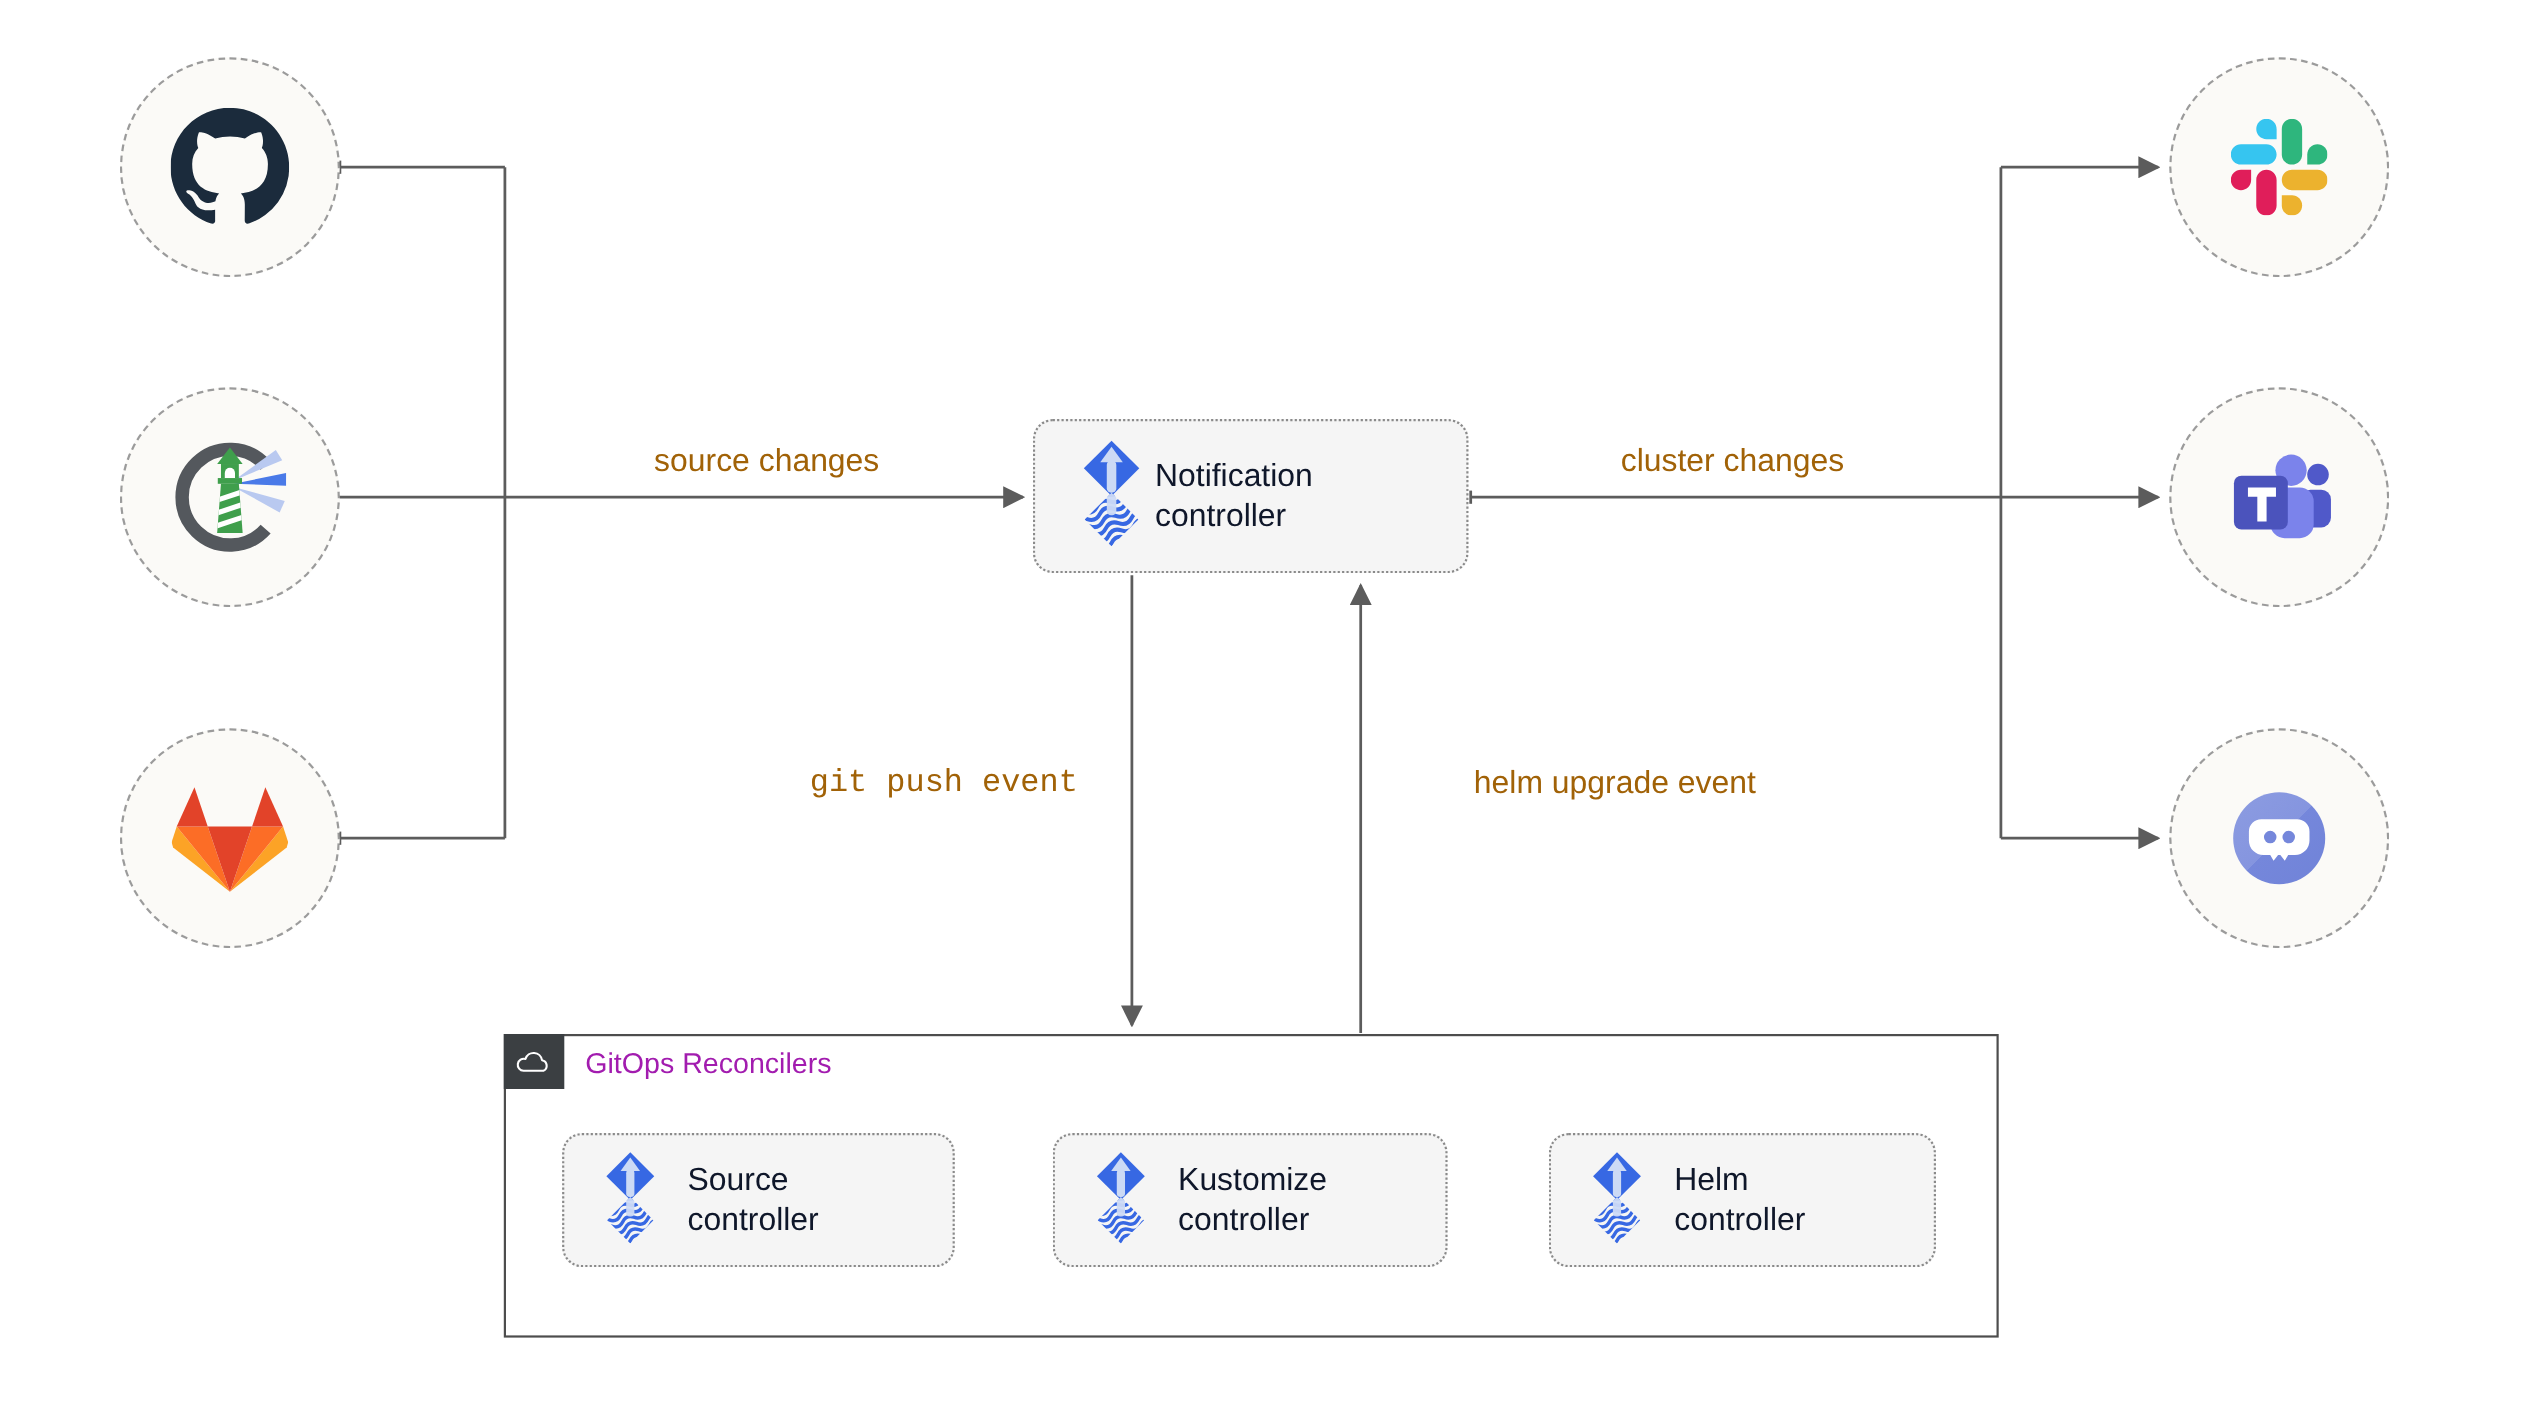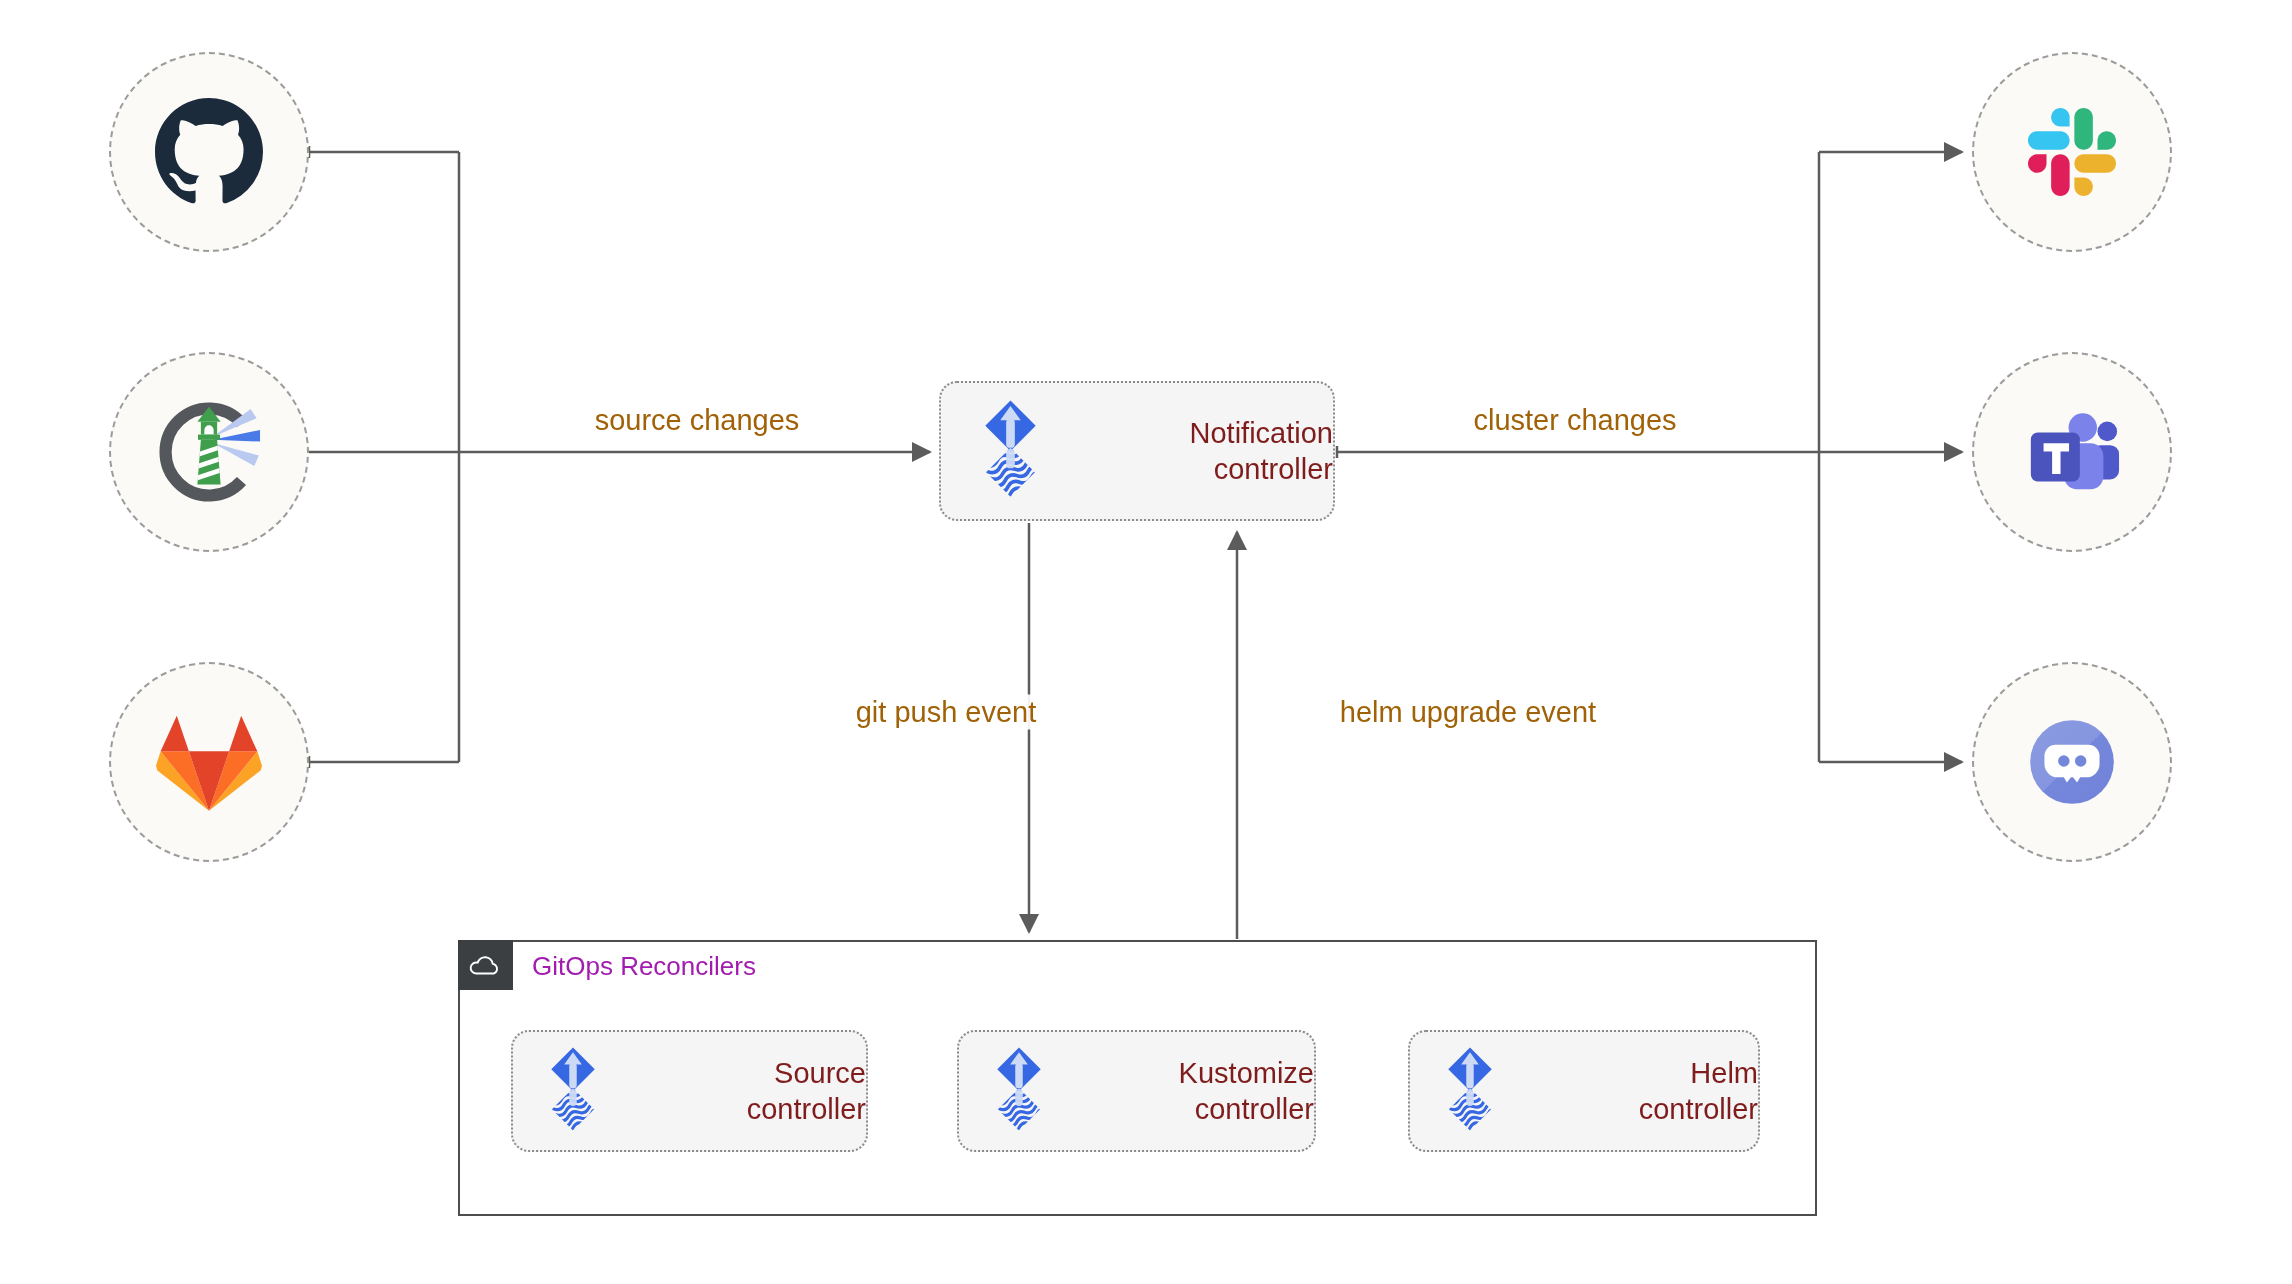--- a/index.html
+++ b/index.html
@@ -33,24 +33,24 @@
     position: absolute;
     background: #f5f5f5;
     border: 2.5px dotted #8a8a8a;
     border-radius: 18px;
     box-sizing: border-box;
     display: flex;
     align-items: center;
   }
   .node .node-label {
     flex: 1;
-    text-align: right;
+    text-align: left;
     font-size: 29px;
     line-height: 1.25;
-    color: #7f1d1d;
+    color: #0f172a;
   }
   .node .label-wrap { display: inline-block; }
   .notification-node { left: 939px; top: 381px; width: 396px; height: 140px; padding-left: 30px; }
   .notification-node .node-label .label-wrap { max-width: 210px; }
   .reconciler-node { height: 122px; padding-left: 26px; gap: 18px; }
   .reconciler-node .node-label .label-wrap { max-width: 180px; }
   .edge-label {
     position: absolute;
     transform: translate(-50%, -50%);
     font-size: 29px;
@@ -256,21 +256,21 @@
     <svg width="79" height="104" viewBox="0 0 100 132">
         <use href="#sym-flux"></use>
       </svg>
     <div class="node-label">
       <span class="label-wrap">Notification controller</span>
     </div>
   </div>
 
   <div class="edge-label" style="left:697px; top:420px;">source changes</div>
   <div class="edge-label" style="left:1575px; top:420px;">cluster changes</div>
-  <div class="edge-label" style="left:946px; top:712px;">git push event</div>
+  <div class="edge-label" style="left:858px; top:712px;font-family:Liberation Mono, monospace;">git push event</div>
   <div class="edge-label" style="left:1468px; top:712px;">helm upgrade event</div>
 
   <div class="container-box">
     <div class="container-badge">
       <svg width="36" height="26">
           <use href="#sym-cloud"></use>
         </svg>
     </div>
     <div class="container-title">GitOps Reconcilers</div>
 

